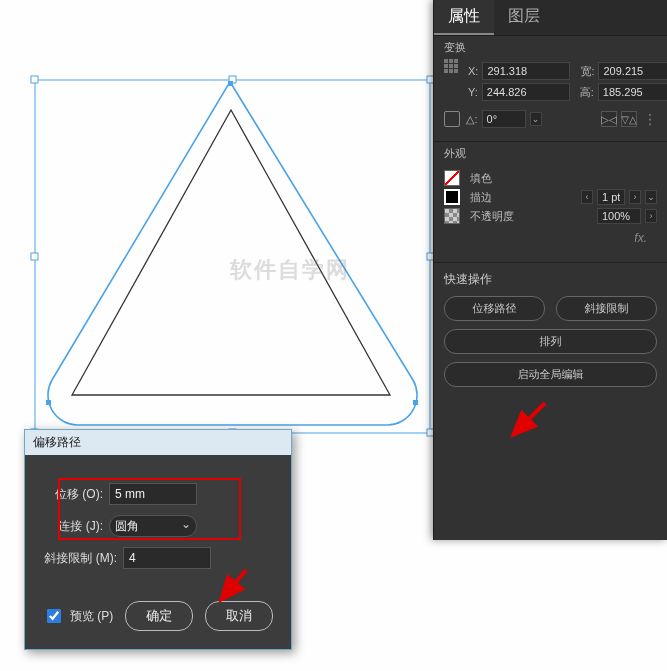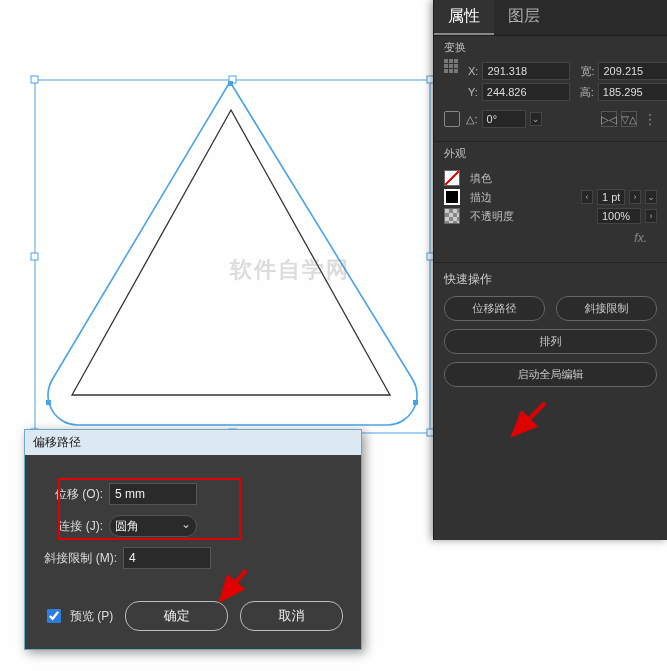--- a/index.html
+++ b/index.html
@@ -99,21 +99,21 @@
   
   .red-arrow1{position:absolute;left:505px;top:398px;pointer-events:none;}
   .red-arrow2{position:absolute;left:216px;top:565px;pointer-events:none;}
   .red-box1{position:absolute;border:2px solid #e00000;pointer-events:none;}
   
   
   .dialog {
     position: absolute;
     left: 24px;
     top: 429px;
-    width: 338px;
+    width: 268px;
     background: #3c3c3c;
     border: 1px solid #6fa8c2;
     box-shadow: 3px 3px 10px rgba(0,0,0,0.4);
   }
   .dialog .titlebar {
     background: #dce9f2;
     color: #222;
     padding: 4px 8px;
     font-size: 12px;
   }

